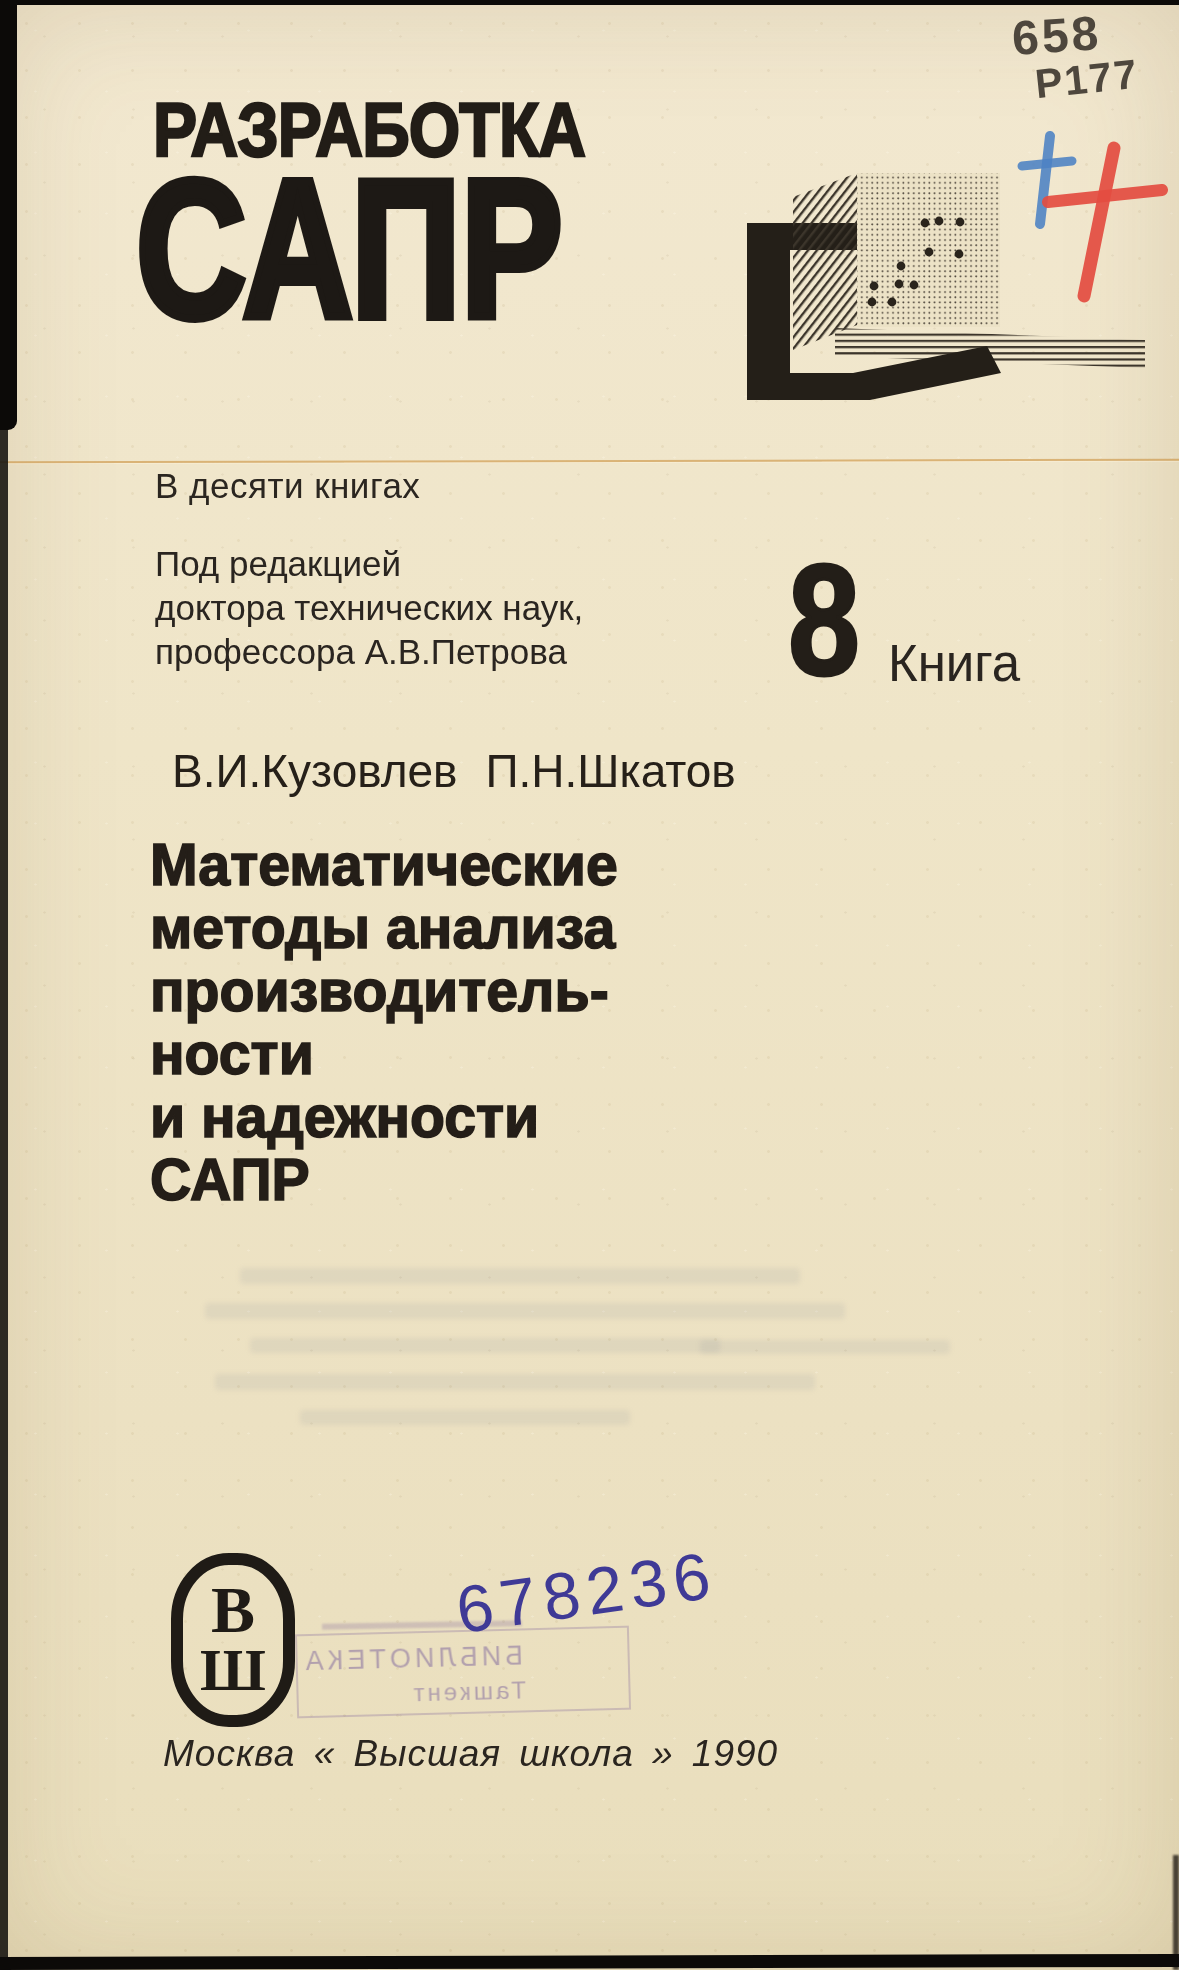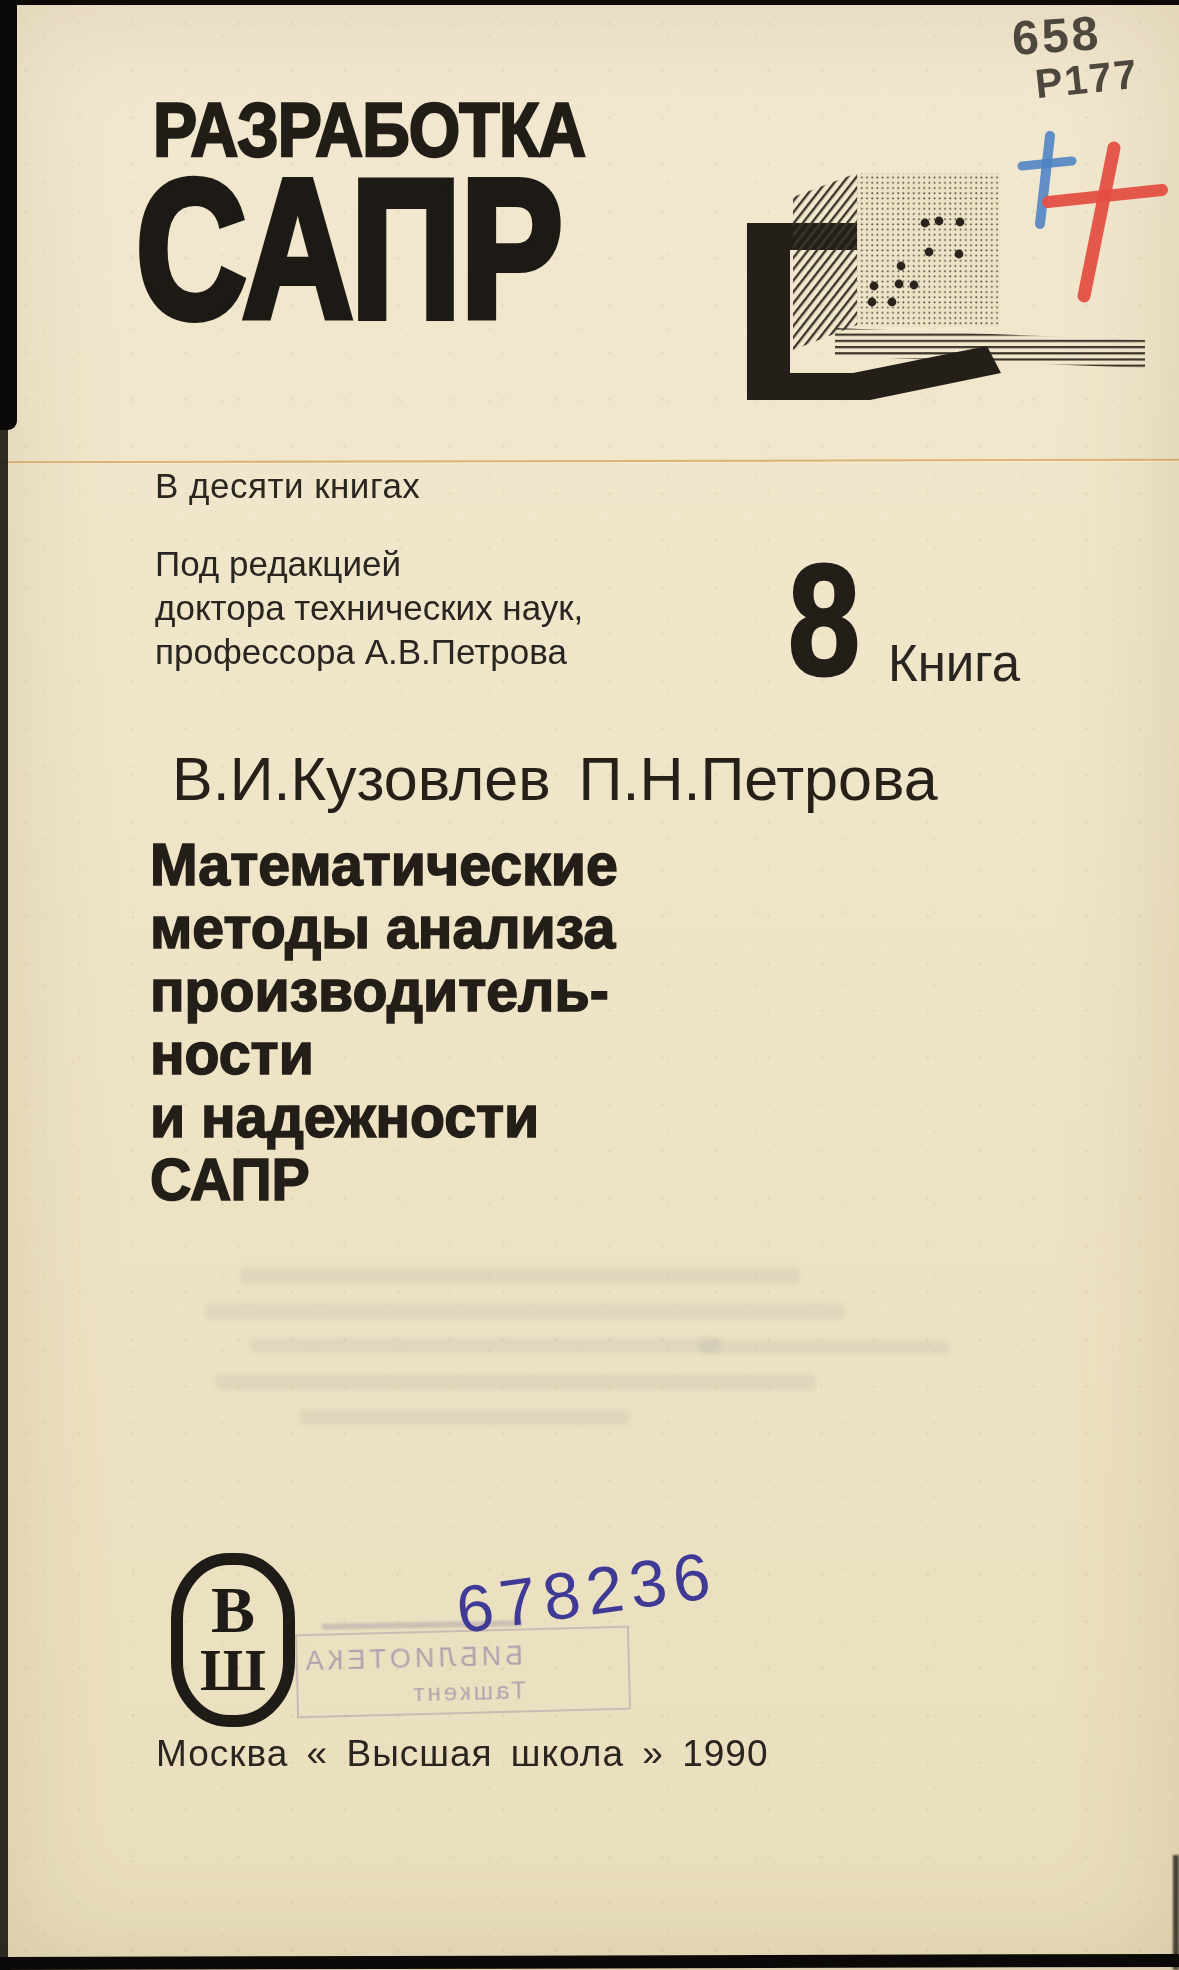--- a/index.html
+++ b/index.html
@@ -38,21 +38,21 @@
     transform:scaleX(.78);transform-origin:left top;
     -webkit-text-stroke:8px #1d1915;white-space:nowrap;
   }
   .subtitle{left:155px;top:466px;font-size:35px;color:#2b2620;letter-spacing:.5px;}
   .editor{left:155px;top:542px;font-size:35px;line-height:44px;color:#2a2520;}
   .vol-number{
     left:788px;top:540px;font-size:158px;font-weight:900;color:#231e18;line-height:1;
     transform:scaleX(.82);transform-origin:left top;-webkit-text-stroke:3px #231e18;
   }
   .vol-label{left:888px;top:634px;font-size:51px;color:#2a2520;}
-  .authors{left:172px;top:744px;font-size:61px;color:#262019;display:flex;gap:28px;white-space:nowrap;}
+  .authors{left:172px;top:744px;font-size:46px;color:#262019;display:flex;gap:28px;white-space:nowrap;}
   .book-title{
     left:150px;top:834px;font-size:59px;line-height:63px;font-weight:bold;color:#241e18;
     transform:scaleX(.97);transform-origin:left top;-webkit-text-stroke:1.6px #241e18;
   }
   
   .ghost{background:rgba(110,118,140,.10);filter:blur(2.5px);border-radius:4px;}
   
   .logo{left:170px;top:1552px;}
   
   .stamp{
@@ -64,21 +64,21 @@
   }
   .stamp-line{transform:scaleX(-1);display:inline-block;white-space:nowrap;}
   .stamp-l1{position:absolute;left:4px;top:10px;font-size:27px;letter-spacing:4px;}
   .stamp-l2{position:absolute;left:112px;top:46px;font-size:24px;letter-spacing:3px;}
   .stamp-smear{left:322px;top:1622px;width:200px;height:6px;background:rgba(120,90,152,.25);filter:blur(1.2px);transform:rotate(-1deg);}
   
   .accession{
     left:462px;top:1572px;font-size:66px;color:#3f3a96;letter-spacing:7px;
     transform:rotate(-8deg);transform-origin:left bottom;font-weight:500;white-space:nowrap;
   }
-  .imprint{left:156px;top:1733px;font-size:37px;color:#2a251f;letter-spacing:1px;word-spacing:7px;white-space:nowrap;}
+  .imprint{left:163px;top:1733px;font-size:37px;color:#2a251f;letter-spacing:1px;word-spacing:7px;white-space:nowrap;font-style:italic;}
   .vignette{left:0;top:0;width:100%;height:100%;box-shadow:inset 0 0 120px rgba(120,95,45,.18);pointer-events:none;}
 </style>
 </head>
 <body>
 
 <div class="page">
 
   <div class="abs vignette"></div>
 
   <div class="abs crease"></div>
@@ -140,21 +140,21 @@
     <div>доктора технических наук,</div>
     <div>профессора А.В.Петрова</div>
   </div>
   <div class="abs subtitle">В десяти книгах</div>
 
   <div class="abs vol-number">8</div>
   <div class="abs vol-label">Книга</div>
 
   <div class="abs authors">
     <span>В.И.Кузовлев</span>
-    <span>П.Н.Петрова</span>
+    <span>П.Н.Шкатов</span>
   </div>
 
   <div class="abs book-title">
     <div>Математические</div>
     <div>методы анализа</div>
     <div>производитель-</div>
     <div>ности</div>
     <div>и надежности</div>
     <div>САПР</div>
   </div>

